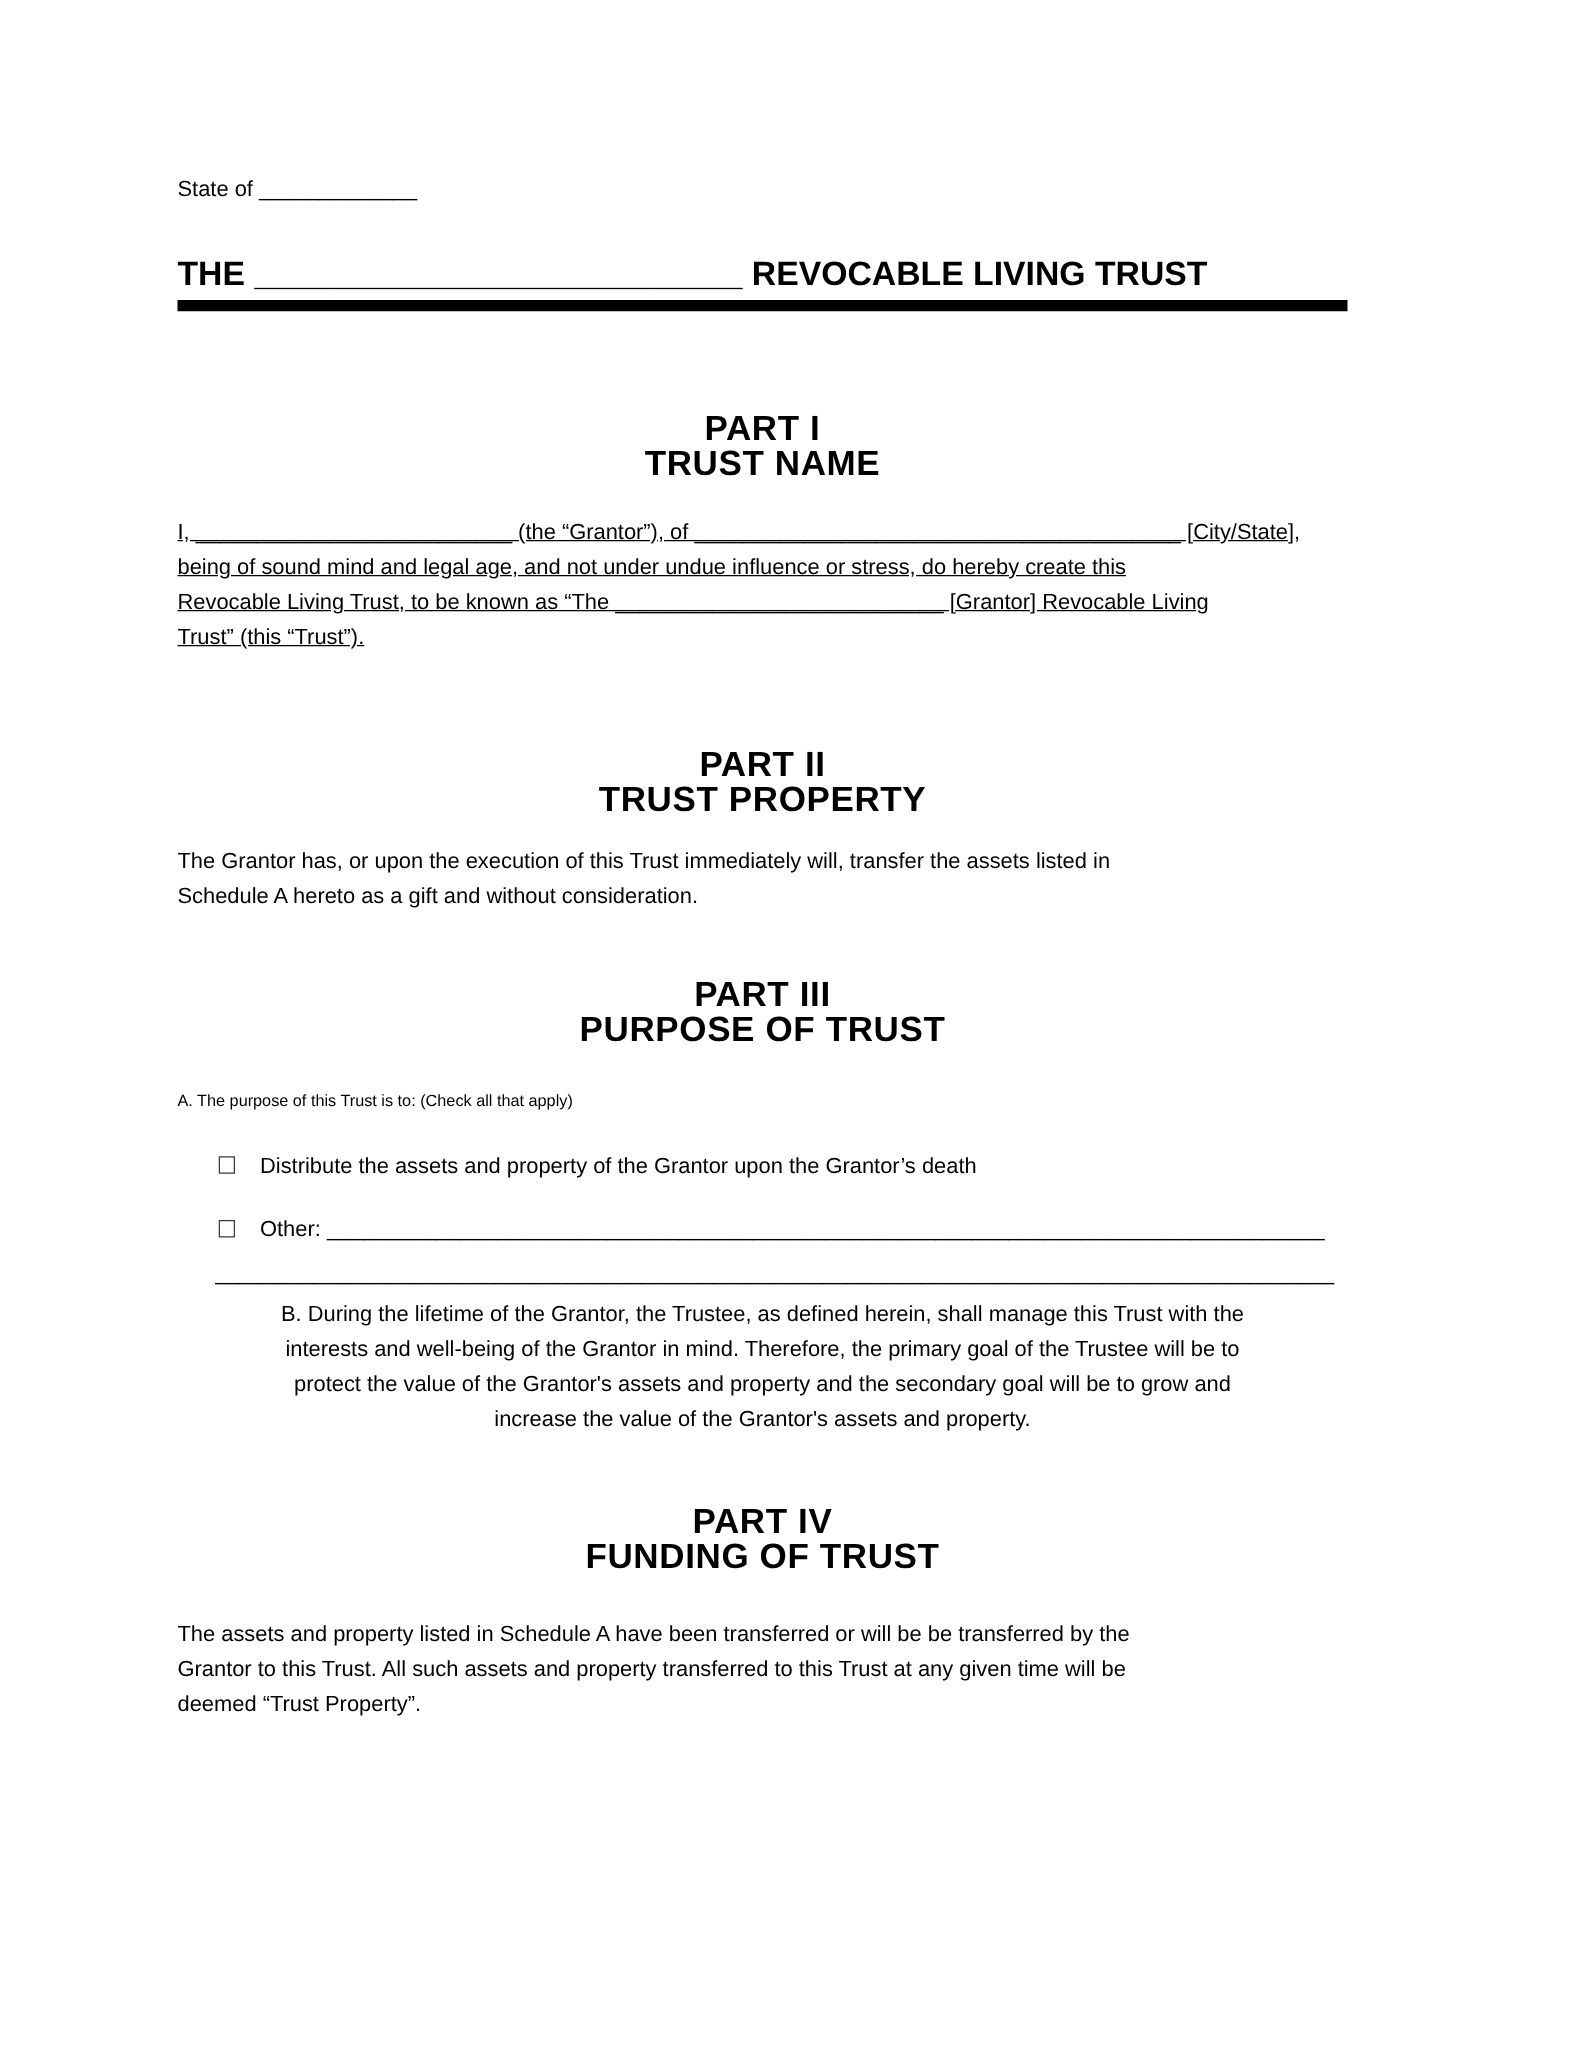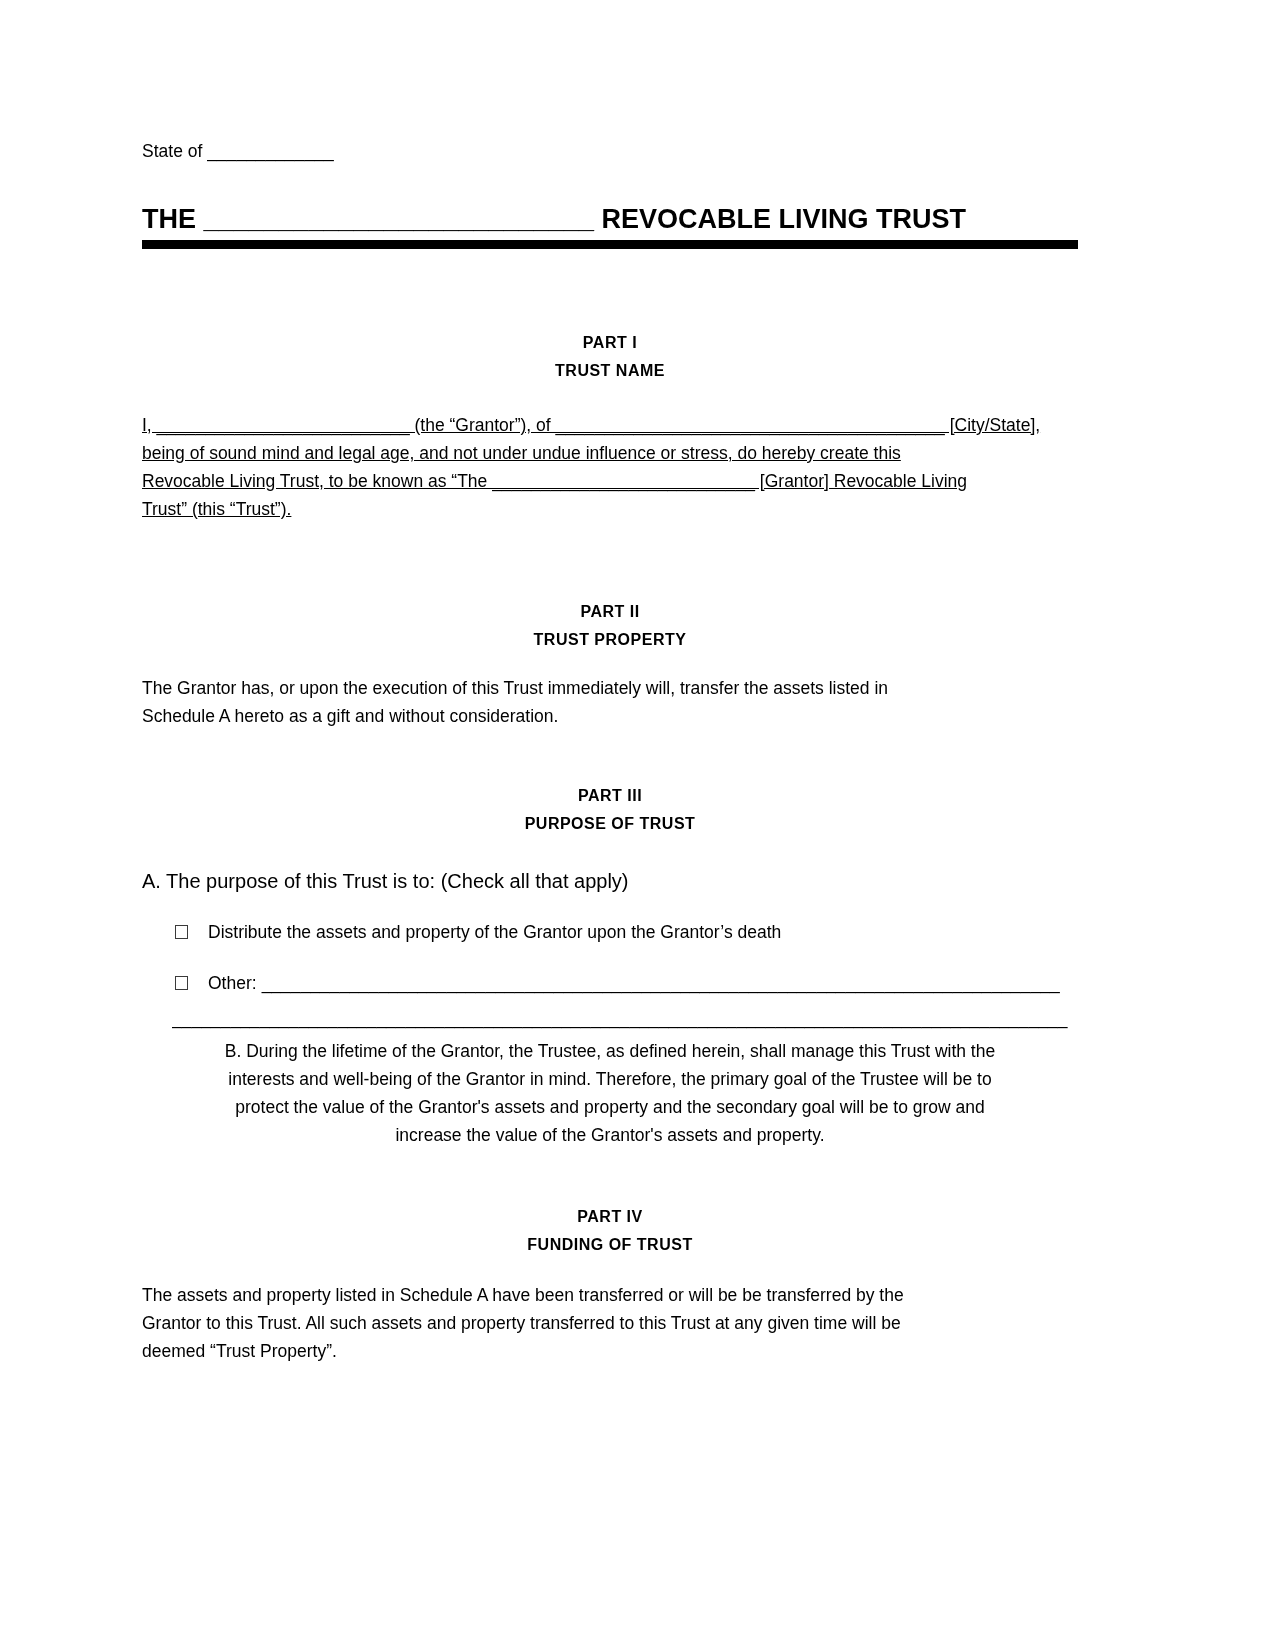--- a/index.html
+++ b/index.html
@@ -29,35 +29,35 @@
     line-height: 38px;
     white-space: nowrap;
     letter-spacing: 0px;
   }
   .title-bar {
     margin-top: 2px;
     height: 9px;
     background: #000000;
     width: 100%;
   }
-  .part-heading { text-align: center; font-weight: bold; font-size: 16px; line-height: 28px; letter-spacing: 0.5px; }
+  .part-heading { text-align: center; font-weight: bold; font-size: 28px; line-height: 28px; letter-spacing: 0.5px; }
   .ph-1 { margin-top: 80px; }
   .ph-2 { margin-top: 75px; }
   .ph-3 { margin-top: 52px; }
   .ph-4 { margin-top: 54px; }
   .body-text {
     font-size: 17.5px;
     line-height: 28px;
     white-space: pre-line;
   }
   .bt-1 { margin-top: 26px; text-decoration: underline; }
   .bt-2 { margin-top: 20px; }
   .bt-b { margin-top: 5px; text-align: center; }
-  .bt-4 { margin-top: 22px; }
-  .item-a { margin-top: 29px; font-size: 20px; line-height: 28px; }
+  .bt-4 { margin-top: 34px; }
+  .item-a { margin-top: 29px; font-size: 13px; line-height: 28px; }
   .checkbox-row {
     margin-top: 23px;
     margin-left: 33px;
     display: flex;
     align-items: center;
     font-size: 17.5px;
     line-height: 28px;
     height: 28px;
   }
   .checkbox {

